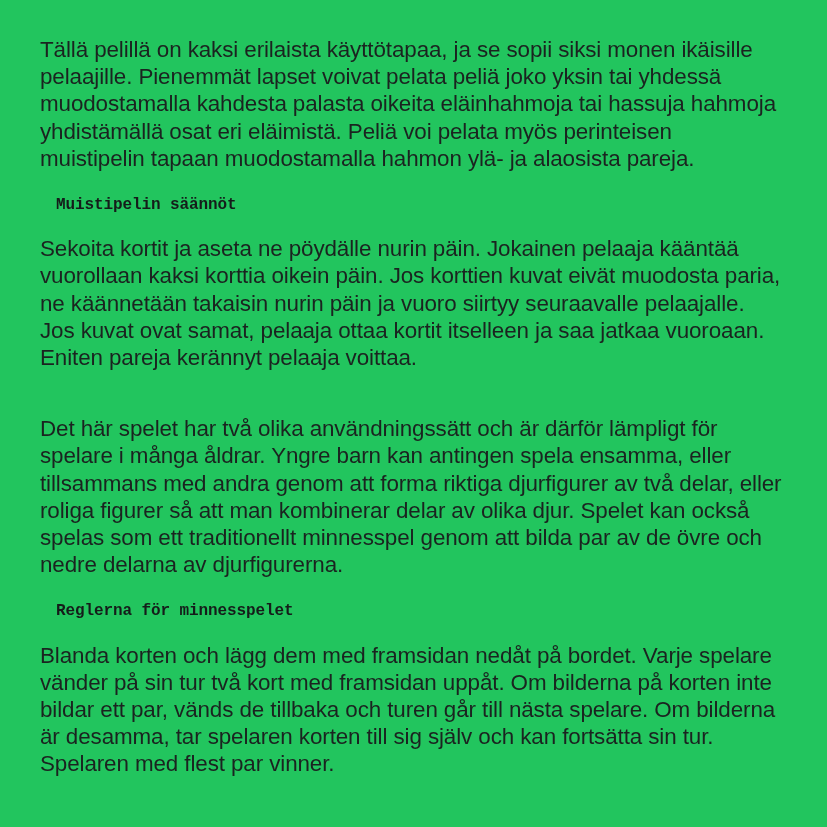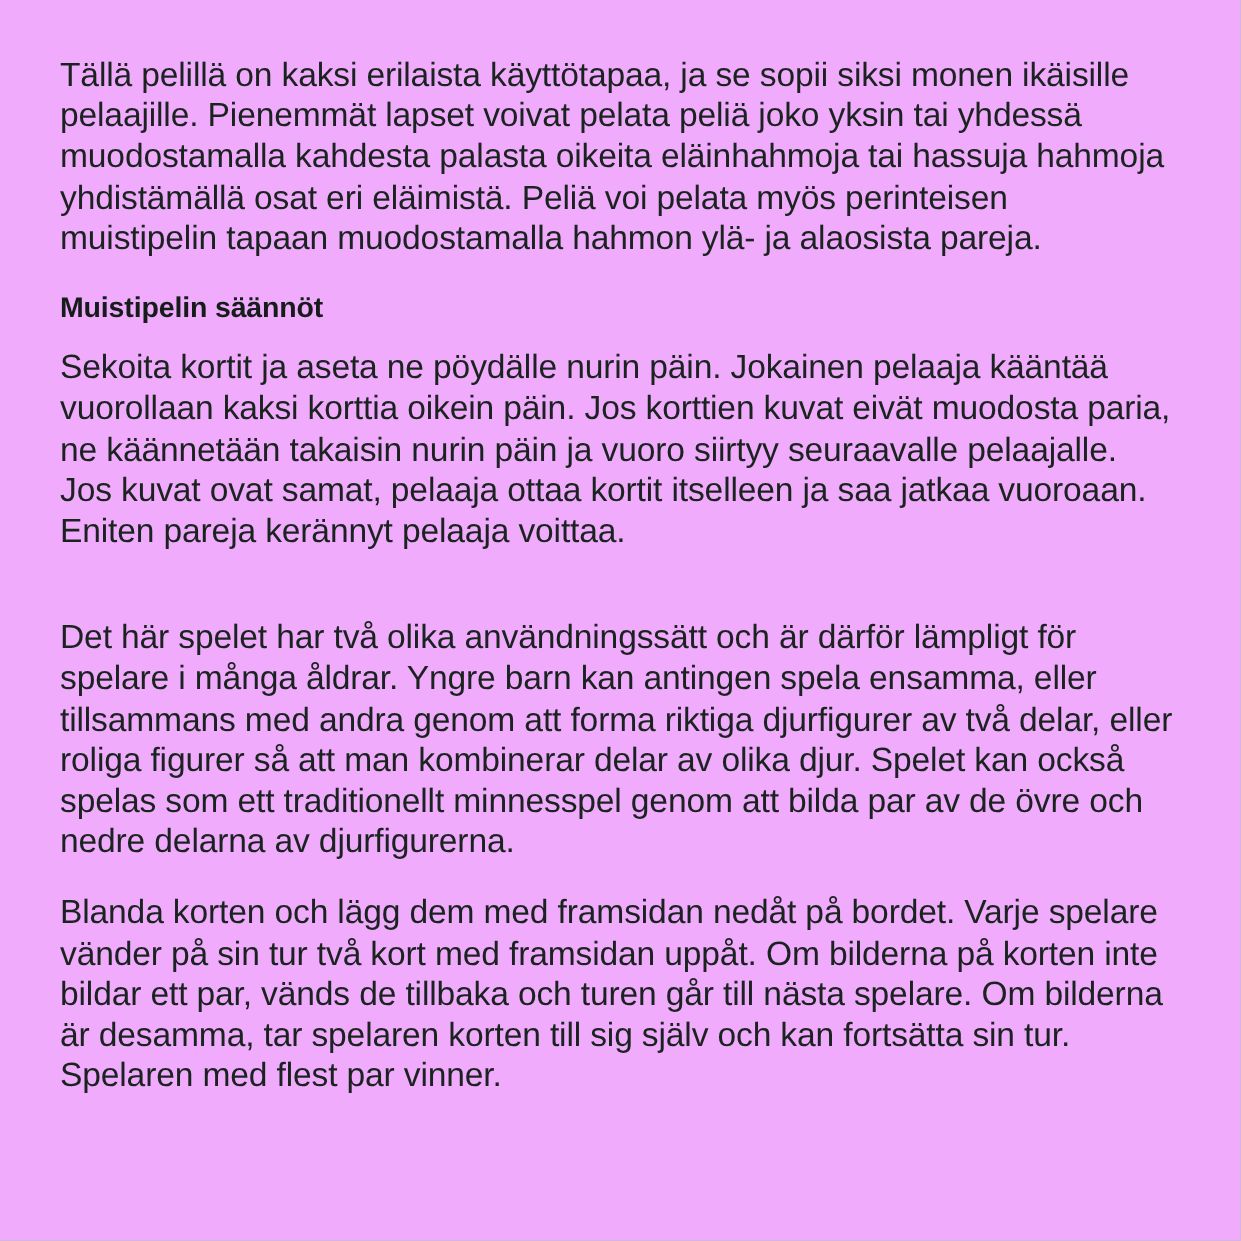--- a/index.html
+++ b/index.html
@@ -10,21 +10,21 @@
     width: 827px;
     height: 827px;
     background: #a0c5b5;
     font-family: "Liberation Sans", sans-serif;
     overflow: hidden;
   }
   .page {
     box-sizing: border-box;
     width: 827px;
     height: 827px;
-    background: #f0abfc;
+    background: #22c55e;
     padding: 36px 44px 0 40px;
   }
   .lang-block {
     width: 742px;
   }
   .lang-block.second {
     margin-top: 44px;
   }
   .para {
     color: #1b2320;
@@ -33,25 +33,26 @@
     letter-spacing: -0.1px;
     font-weight: 400;
     margin: 0;
     white-space: pre-line;
   }
   .para + .section {
     margin-top: 20px;
   }
   .heading {
     color: #151c1a;
-    font-size: 19px;
+    font-size: 16px;
     line-height: 27.2px;
     letter-spacing: -0.1px;
     font-weight: 700;
-    margin: 0;
+    margin: 16px;
+    font-family: Liberation Mono, monospace;
   }
   .section .para {
     margin-top: 12px;
   }
 </style>
 </head>
 <body>
 
 <div class="page">
 
@@ -61,17 +62,18 @@
     <div class="section">
       <h2 class="heading">Muistipelin säännöt</h2>
       <p class="para">Sekoita kortit ja aseta ne pöydälle nurin päin. Jokainen pelaaja kääntää vuorollaan kaksi korttia oikein päin. Jos korttien kuvat eivät muodosta paria, ne käännetään takaisin nurin päin ja vuoro siirtyy seuraavalle pelaajalle. Jos kuvat ovat samat, pelaaja ottaa kortit itselleen ja saa jatkaa vuoroaan. Eniten pareja kerännyt pelaaja voittaa.</p>
     </div>
   </div>
 
   <div class="lang-block second">
     <p class="para">Det här spelet har två olika användningssätt och är därför lämpligt för spelare i många åldrar. Yngre barn kan antingen spela ensamma, eller tillsammans med andra genom att forma riktiga djurfigurer av två delar, eller roliga figurer så att man kombinerar delar av olika djur. Spelet kan också spelas som ett traditionellt minnesspel genom att bilda par av de övre och nedre delarna av djurfigurerna.</p>
 
     <div class="section">
+      <h2 class="heading">Reglerna för minnesspelet</h2>
       <p class="para">Blanda korten och lägg dem med framsidan nedåt på bordet. Varje spelare vänder på sin tur två kort med framsidan uppåt. Om bilderna på korten inte bildar ett par, vänds de tillbaka och turen går till nästa spelare. Om bilderna är desamma, tar spelaren korten till sig själv och kan fortsätta sin tur. Spelaren med flest par vinner.</p>
     </div>
   </div>
 
 </div>
 
 </body></html>

